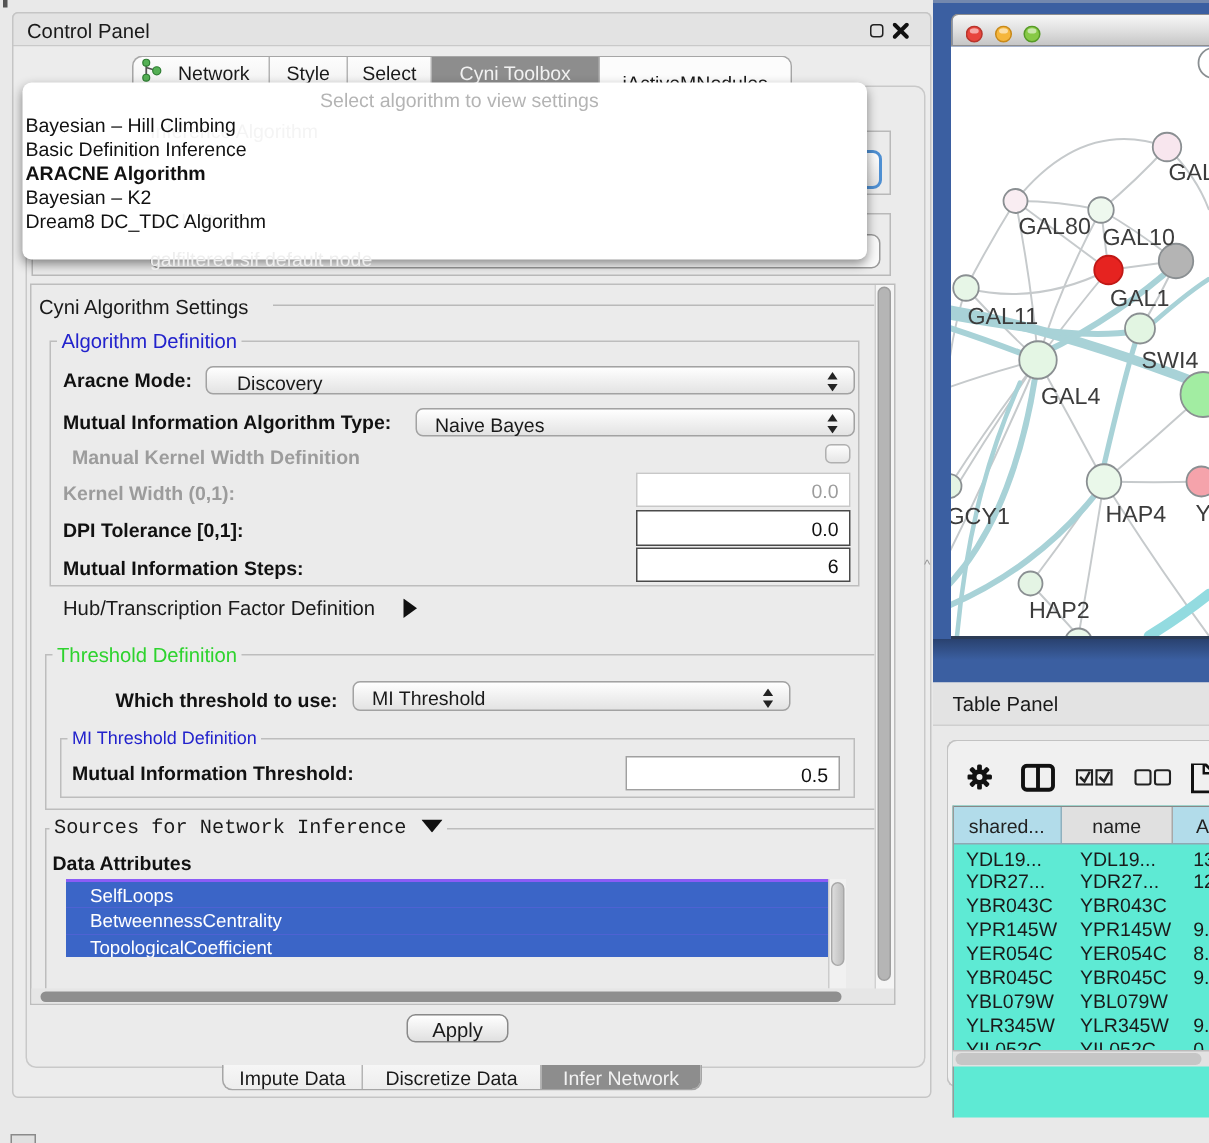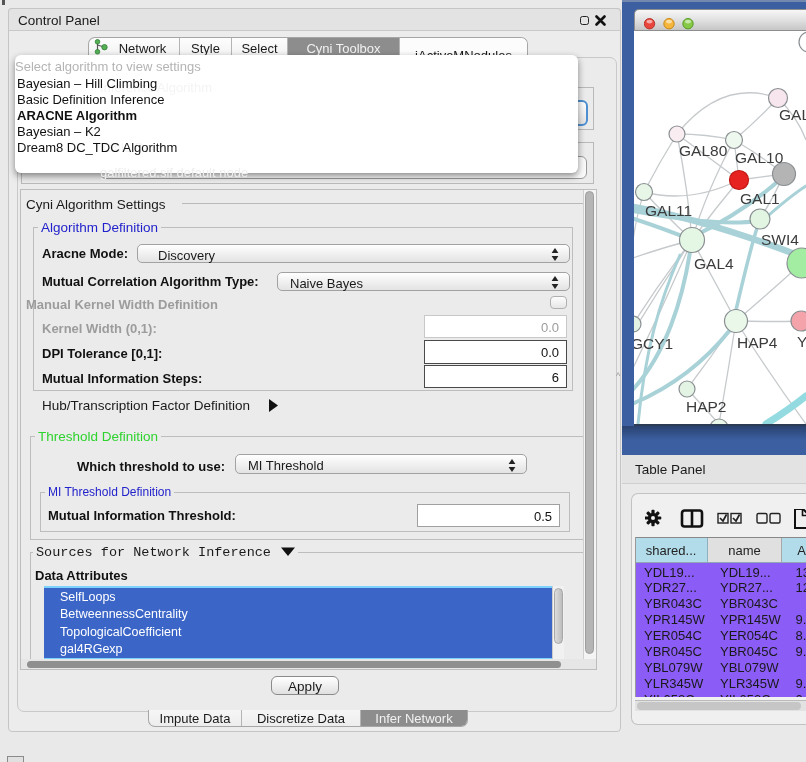--- a/index.html
+++ b/index.html
@@ -60,29 +60,29 @@
 <div class="abs grplab" style="left:38px; top:220px; font-size:13.5px; color:#2222cc;">Algorithm Definition</div>
 
 <div class="abs b13" style="left:42px; top:246px;">Aracne Mode:</div>
 <div class="abs combo" style="left:137px; top:244px; width:433px; height:19px;">
       <span class="ct" style="left:20px;">Discovery</span>
   <svg class="abs" style="right:10px; top:3px;" width="8" height="13" viewBox="0 0 8 13">
         <path d="M4 0 L7.4 5 L0.6 5 Z" fill="#222"></path>
         <path d="M4 13 L7.4 8 L0.6 8 Z" fill="#222"></path>
       </svg>
 </div>
-<div class="abs b13" style="left:42px; top:274px;">Mutual Correlation Algorithm Type:</div>
+<div class="abs b13" style="left:42px; top:274px;">Mutual Information Algorithm Type:</div>
 <div class="abs combo" style="left:277px; top:272px; width:293px; height:19px;">
       <span class="ct">Naive Bayes</span>
   <svg class="abs" style="right:10px; top:3px;" width="8" height="13" viewBox="0 0 8 13">
         <path d="M4 0 L7.4 5 L0.6 5 Z" fill="#222"></path>
         <path d="M4 13 L7.4 8 L0.6 8 Z" fill="#222"></path>
       </svg>
 </div>
-<div class="abs b13 gray" style="left:26px; top:297px;">Manual Kernel Width Definition</div>
+<div class="abs b13 gray" style="left:48px; top:297px;">Manual Kernel Width Definition</div>
 <div class="abs" style="left:550px; top:296px; width:17px; height:13px; border:1px solid #b0b0b0; border-radius:4px; background:linear-gradient(#fdfdfd,#e6e6e6);"></div>
 <div class="abs b13 gray" style="left:42px; top:321px;">Kernel Width (0,1):</div>
 <div class="abs fld gray" style="left:424px; top:315px; width:143px; height:23px; border:1px solid #c8c8c8; padding:4px 7px 0 0; color:#9c9c9c;">0.0</div>
 <div class="abs b13" style="left:42px; top:346px;">DPI Tolerance [0,1]:</div>
 <div class="abs fld" style="left:424px; top:340px; width:143px; height:24px; border:1.5px solid #4a4a4a; padding:4px 7px 0 0;">0.0</div>
 <div class="abs b13" style="left:42px; top:371px;">Mutual Information Steps:</div>
 <div class="abs fld" style="left:424px; top:365px; width:143px; height:23px; border:1.5px solid #4a4a4a; padding:4px 7px 0 0;">6</div>
 
 <div class="abs" style="left:42px; top:398px; font-size:13.5px; color:#1a1a1a;">Hub/Transcription Factor Definition</div>
 <svg class="abs" style="left:268px; top:399px;" width="11" height="13" viewBox="0 0 11 13">
@@ -104,21 +104,21 @@
 <div class="abs grplab" style="left:45px; top:485px; font-size:12px; color:#2222cc;">MI Threshold Definition</div>
 <div class="abs b13" style="left:48px; top:508px;">Mutual Information Threshold:</div>
 <div class="abs fld" style="left:417px; top:504px; width:143px; height:23px; border:1px solid #a0a0a0; padding:4px 7px 0 0;">0.5</div>
 
 <div class="abs" style="left:30px; top:552px; width:564px; height:107px; border:1px solid #bdbdbd; border-bottom:none;"></div>
 <div class="abs" style="left:33px; top:545px; font-size:13.5px; color:#1a1a1a; background:#ebebeb; padding:0 3px; height:15px;font-family:Liberation Mono, monospace;">Sources for Network Inference <svg style="margin-left:2px;" width="14" height="9" viewBox="0 0 14 9">
         <path d="M0 0.5 L14 0.5 L7 9 Z" fill="#111"></path>
       </svg></div>
 <div class="abs b13" style="left:35px; top:568px;">Data Attributes</div>
 
-<div class="abs" style="left:44px; top:586px; width:508px; height:73px; background:#7dd3fc; overflow:hidden;">
+<div class="abs" style="left:44px; top:586px; width:508px; height:52px; background:#8b5cf6; overflow:hidden;">
   <div style="height:2px;"></div>
   <div style="height:17.4px; background:#3b65c7; color:#fff; font-size:12.5px; padding:2px 0 0 16px;">SelfLoops</div>
   <div style="height:17.4px; background:#3b65c7; color:#fff; font-size:12.5px; padding:2px 0 0 16px;">BetweennessCentrality</div>
   <div style="height:17.4px; background:#3b65c7; color:#fff; font-size:12.5px; padding:2px 0 0 16px;">TopologicalCoefficient</div>
   <div style="height:17.4px; background:#3b65c7; color:#fff; font-size:12.5px; padding:2px 0 0 16px;">gal4RGexp</div>
 </div>
 
 <div class="abs" style="left:552px; top:586px; width:12px; height:73px; background:#f1f1f1; border-left:1px solid #ccc;"></div>
 <div class="abs" style="left:553.5px; top:588px; width:9px; height:56px; background:linear-gradient(90deg,#dcdcdc,#bdbdbd); border:1px solid #a8a8a8; border-radius:4.5px;"></div>
 
@@ -133,21 +133,21 @@
   <div style="width:93px; border-right:1px solid #b4b4b4; text-align:center; padding-top:1px; font-size:13px; color:#1a1a1a;">Impute Data</div>
   <div style="width:119px; border-right:1px solid #b4b4b4; text-align:center; padding-top:1px; font-size:13px; color:#1a1a1a;">Discretize Data</div>
   <div style="flex:1; text-align:center; padding-top:1px; font-size:13px; color:#f2f2f2; background:#8d8d8d;">Infer Network</div>
 </div>
 
 <div class="abs" style="left:616px; top:371px; width:8px; height:7px; color:#999; font-size:9px;">^</div>
 
 <div class="abs" style="left:7px; top:756px; width:17px; height:10px; border:1.5px solid #8a8a8a; background:#e0e0e0;"></div>
 
 <div class="abs" style="left:15px; top:55px; width:562.5px; height:117.5px; background:#fff; border-radius:6px; box-shadow:0 3px 7px rgba(0,0,0,0.45);">
-  <div style="position:absolute; left:0; top:4px; width:100%; text-align:left; font-size:13px; color:#b4b4b4;">Select algorithm to view settings</div>
+  <div style="position:absolute; left:10px; top:4px; width:100%; text-align:center; font-size:13px; color:#b4b4b4;">Select algorithm to view settings</div>
   <div style="position:absolute; left:85px; top:25px; font-size:13px; color:#f4f4f4;">Inference Algorithm</div>
   <div style="position:absolute; left:85px; top:85px; font-size:13px; color:#f4f4f4;">Table Data</div>
   <div style="position:absolute; left:85px; top:110px; font-size:13px; color:#eeeeee;">galfiltered.sif default node</div>
   <div style="position:absolute; left:2px; top:20.5px; font-size:13px; line-height:16.1px; color:#111;">
     <div style="padding-left:0;">Bayesian – Hill Climbing</div>
     <div>Basic Definition Inference</div>
     <div style="font-weight:bold;">ARACNE Algorithm</div>
     <div>Bayesian – K2</div>
     <div>Dream8 DC_TDC Algorithm</div>
   </div>
@@ -287,21 +287,21 @@
 
   <g stroke="#222" fill="none" stroke-width="1.4">
     <rect x="112" y="4.5" width="10" height="9.5" rx="1.5"></rect>
     <rect x="125" y="4.5" width="10" height="9.5" rx="1.5"></rect>
   </g>
 
   <path d="M150 0 L158 0 L164 6 L164 19 L150 19 Z" fill="none" stroke="#111" stroke-width="2"></path>
       <path d="M157.5 0.5 L157.5 6.5 L164 6.5" fill="none" stroke="#111" stroke-width="1.6"></path>
 </svg>
 
-<div class="abs" style="left:634.5px; top:537px; width:171.5px; height:160px; background:#8b5cf6; border-left:1px solid #999; overflow:hidden;">
+<div class="abs" style="left:634.5px; top:537px; width:171.5px; height:208px; background:#5eead4; border-left:1px solid #999; overflow:hidden;">
   <div style="display:flex; height:25.5px; border-top:1px solid #888; border-bottom:1px solid #8fa8b4; font-size:13px; color:#222;">
     <div style="width:74px; background:#b2dcea; border-right:1px solid #8fb0be; text-align:center; padding-top:5px;">shared...</div>
     <div style="width:76.5px; background:#e0e0e0; border-right:1px solid #a8a8a8; text-align:center; padding-top:5px;">name</div>
     <div style="flex:1; background:#b2dcea; padding:5px 0 0 15px;">A</div>
   </div>
   <div style="font-size:13px; color:#1a1a1a; line-height:15.87px; position:relative;">
     <div style="position:absolute; left:8.5px; top:2px;">YDL19...<br>YDR27...<br>YBR043C<br>YPR145W<br>YER054C<br>YBR045C<br>YBL079W<br>YLR345W<br>YIL052C</div>
     <div style="position:absolute; left:84.5px; top:2px;">YDL19...<br>YDR27...<br>YBR043C<br>YPR145W<br>YER054C<br>YBR045C<br>YBL079W<br>YLR345W<br>YIL052C</div>
     <div style="position:absolute; left:160px; top:2px;">13...<br>12...<br><br>9.<br>8.<br>9.<br><br>9.<br>0.</div>
   </div>

